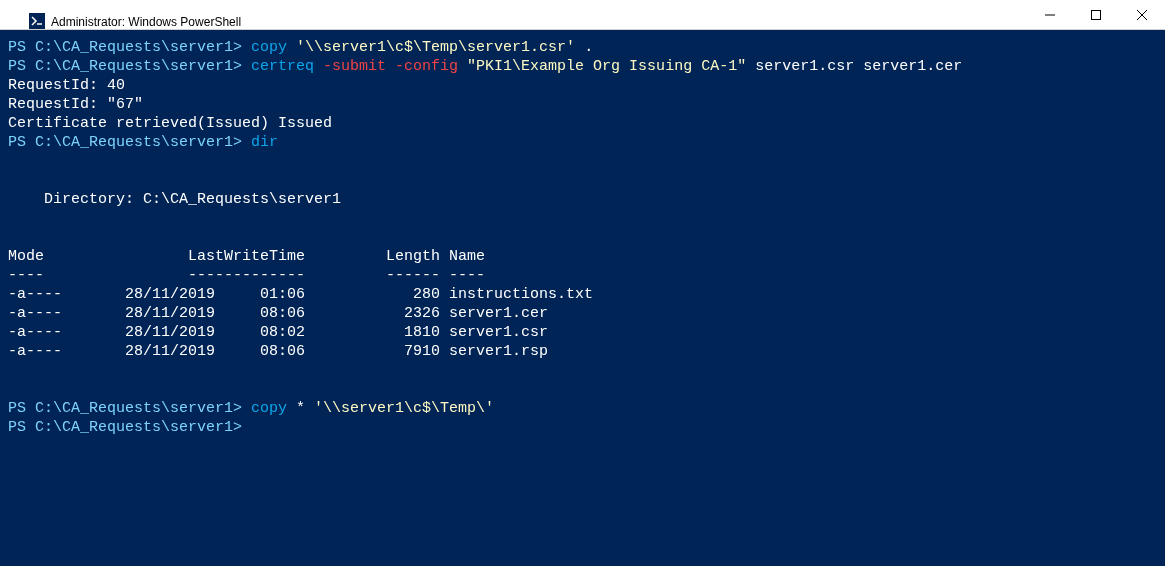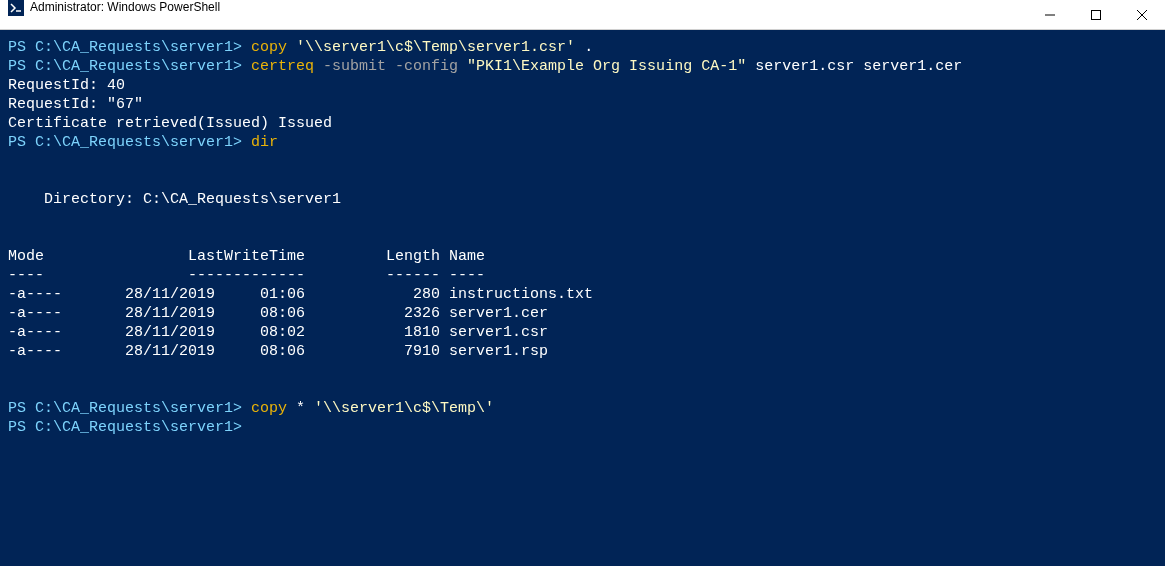--- a/index.html
+++ b/index.html
@@ -12,22 +12,23 @@
       height: 566px;
       background: #012456;
       font-family: Consolas, 'Courier New', monospace;
       font-size: 15px;
       overflow: hidden;
     }
     .titlebar {
       height: 30px;
       background: #ffffff;
       display: flex;
-      align-items: flex-start;
+      align-items: flex-end;
       border-bottom: 1px solid #d0d0d0;
+      padding-left: 21px;
     }
     .titlebar-icon {
       width: 16px;
       height: 16px;
       margin-left: 8px;
       margin-right: 6px;
       background: #012456;
       display: flex;
       align-items: center;
       justify-content: center;
@@ -59,22 +60,22 @@
       width: 10px;
       height: 10px;
     }
     .terminal {
       padding: 8px;
       color: #ffffff;
       line-height: 19px;
       white-space: pre;
     }
     .prompt { color: #7dd3fc; }
-    .cmd-yellow { color: #eab308; }
-    .cmd-gray { color: #a3a3a3; margin-top: 40px; }
+    .cmd-yellow { color: #0ea5e9; }
+    .cmd-gray { color: #ef4444; margin-top: 40px; }
     .cmd-cyan { color: #fef9c3; font-family: Liberation Mono, monospace; }
     .cmd-white { color: #ffffff; }
   </style>
 </head>
 <body>
 
 <div class="titlebar">
   <div class="titlebar-icon">
     <svg viewBox="0 0 16 16">
       <rect width="16" height="16" fill="#012456"></rect>

